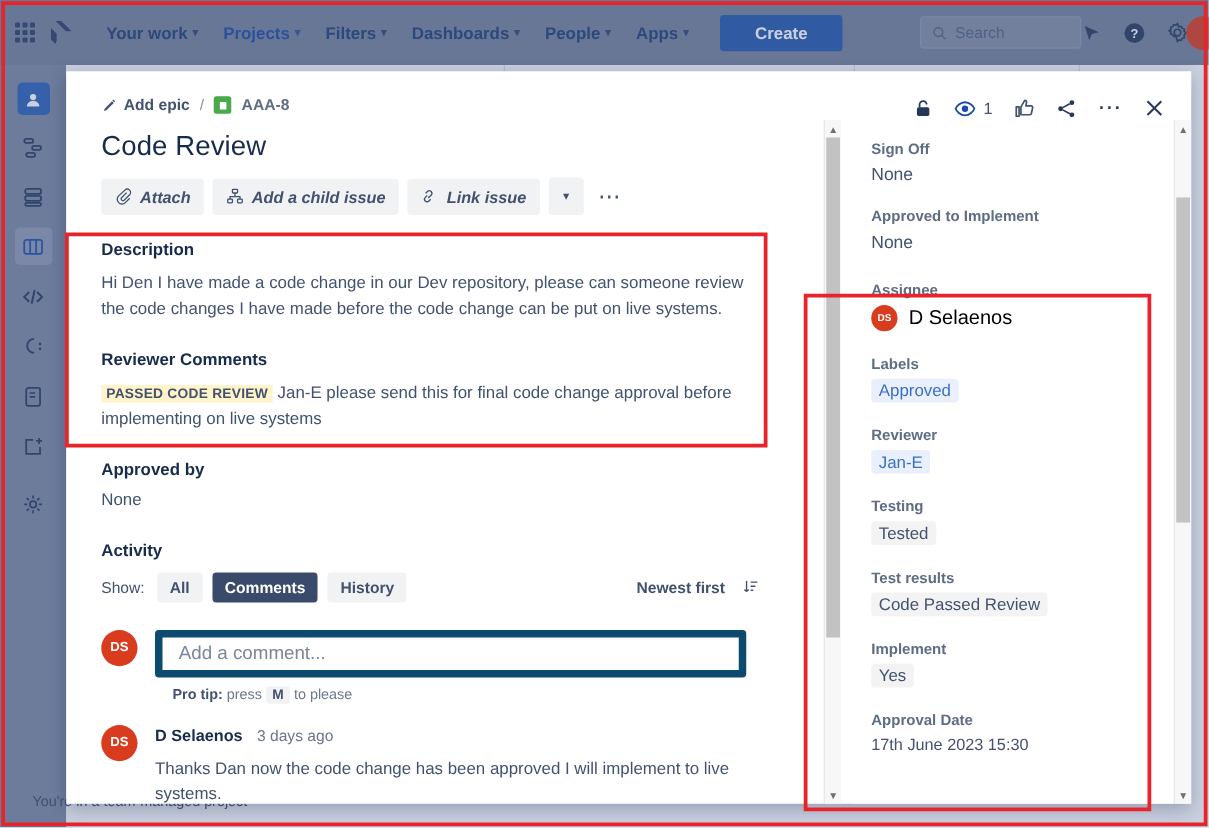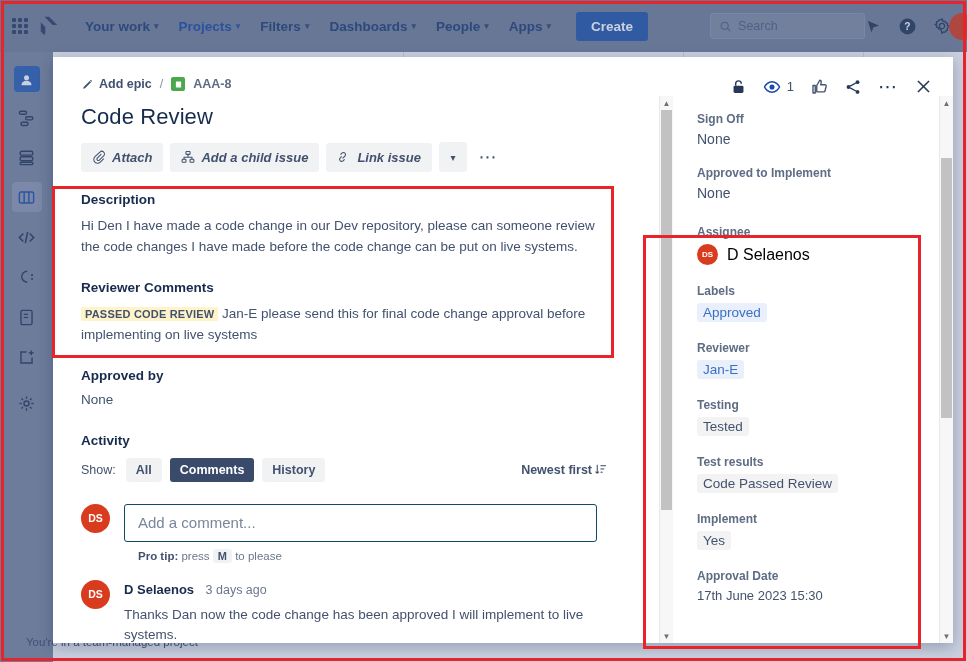--- a/index.html
+++ b/index.html
@@ -43,21 +43,21 @@
     white-space: nowrap; position: relative;
   }
   .nav-item.active { color: #1b4aa0; }
   .nav-item.active::after {
     content: ""; position: absolute; left: 9px; right: 9px; bottom: -15px;
     height: 3px; background: #2356a8; border-radius: 2px;
   }
   .caret { font-size: 9px; opacity: .85; }
   .create-btn {
     background: #2357a6; color: #fff; font-size: 13.5px; font-weight: 600;
-    padding: 7px 15px; border-radius: 3px; margin-left: 14px;
+    padding: 7px 28px; border-radius: 3px; margin-left: 14px;
     border: none; white-space: nowrap;
   }
   .search-box {
     margin-left: 62px;
     width: 172px; height: 26px;
     border: 1px solid #8c98ae; border-radius: 3px;
     background: rgba(255,255,255,0.10);
     display: flex; align-items: center; padding: 0 8px; gap: 6px;
   }
   .search-box .ph { color: #4f5f7e; font-size: 12.5px; }
@@ -165,30 +165,30 @@
   .none-val { font-size: 13.5px; color: #42526e; }
 
   .activity-head { font-size: 13.5px; font-weight: 700; color: #172b4d; margin-bottom: 10px; }
   .show-row { display: flex; align-items: center; gap: 8px; }
   .show-lbl { font-size: 12.5px; color: #42526e; margin-right: 2px; }
   .pill {
     font-size: 12.5px; font-weight: 600; color: #42526e;
     background: #f1f2f4; border: none; border-radius: 3px; padding: 5px 10px;
   }
   .pill.sel { background: #3a4a6b; color: #ffffff; }
-  .sort-ctl { margin-left: auto; font-size: 12.5px; font-weight: 600; color: #42526e; display: flex; gap: 2px; padding-right: 8px;}
+  .sort-ctl { margin-left: auto; font-size: 12.5px; font-weight: 600; color: #42526e; display: flex; gap: 14px; padding-right: 8px;}
 
   .cmt-row { display: flex; gap: 14px; margin-top: 22px; }
   .av {
     width: 29px; height: 29px; border-radius: 50%; background: #d93b1e;
     color: #fff; font-size: 10.5px; font-weight: 700;
     display: flex; align-items: center; justify-content: center; flex: none;
   }
   .cmt-input {
-    flex: 1; height: 38px; border: 1px solid #0c4a6e; border-radius: 3px;
+    flex: 1; height: 38px; border: 6px solid #0c4a6e; border-radius: 3px;
     display: flex; align-items: center; padding: 0 13px;
     color: #7a869a; font-size: 15px; background: #fff; margin-right: 18px;
   }
   .protip { font-size: 11.5px; color: #6b778c; margin: 8px 0 0 57px; }
   .protip b { color: #42526e; }
   .kbd { background: #f1f2f4; border-radius: 3px; padding: 1px 5px; font-weight: 700; color: #42526e; font-size: 11px; }
   .cmt-name { font-size: 13px; font-weight: 700; color: #172b4d; }
   .cmt-when { font-size: 12.5px; color: #6b778c; font-weight: 400; margin-left: 7px; }
   .cmt-text { font-size: 13.5px; color: #42526e; margin-top: 7px; line-height: 1.5; }
 

